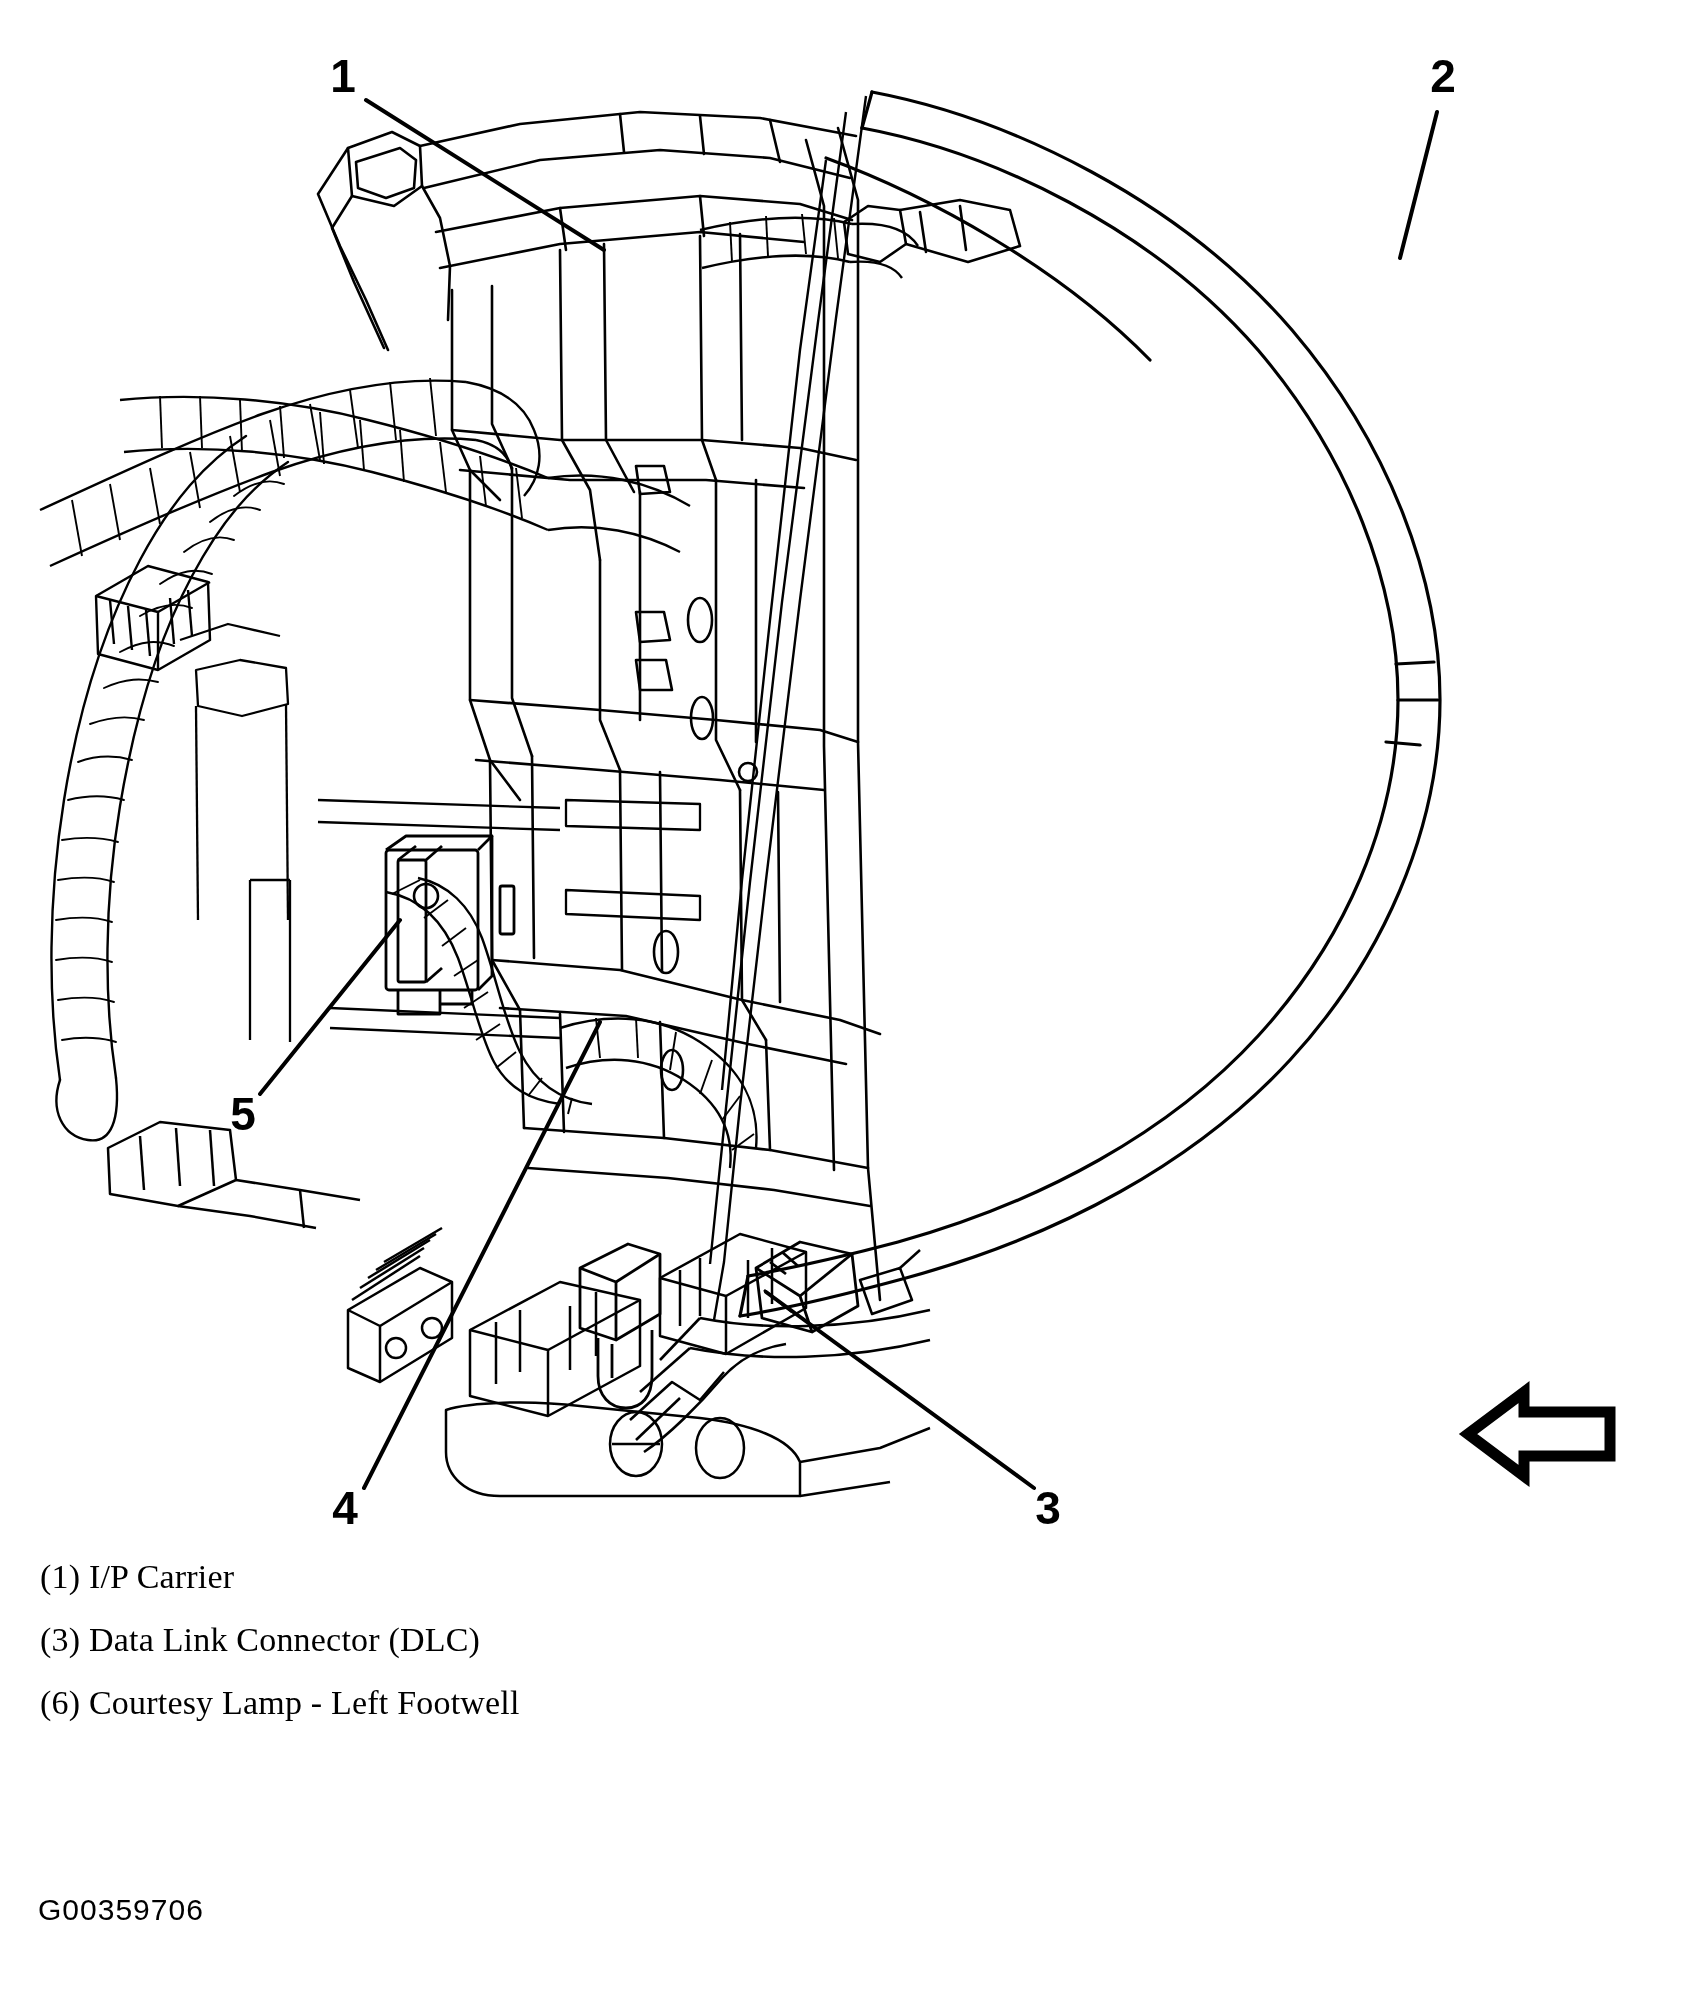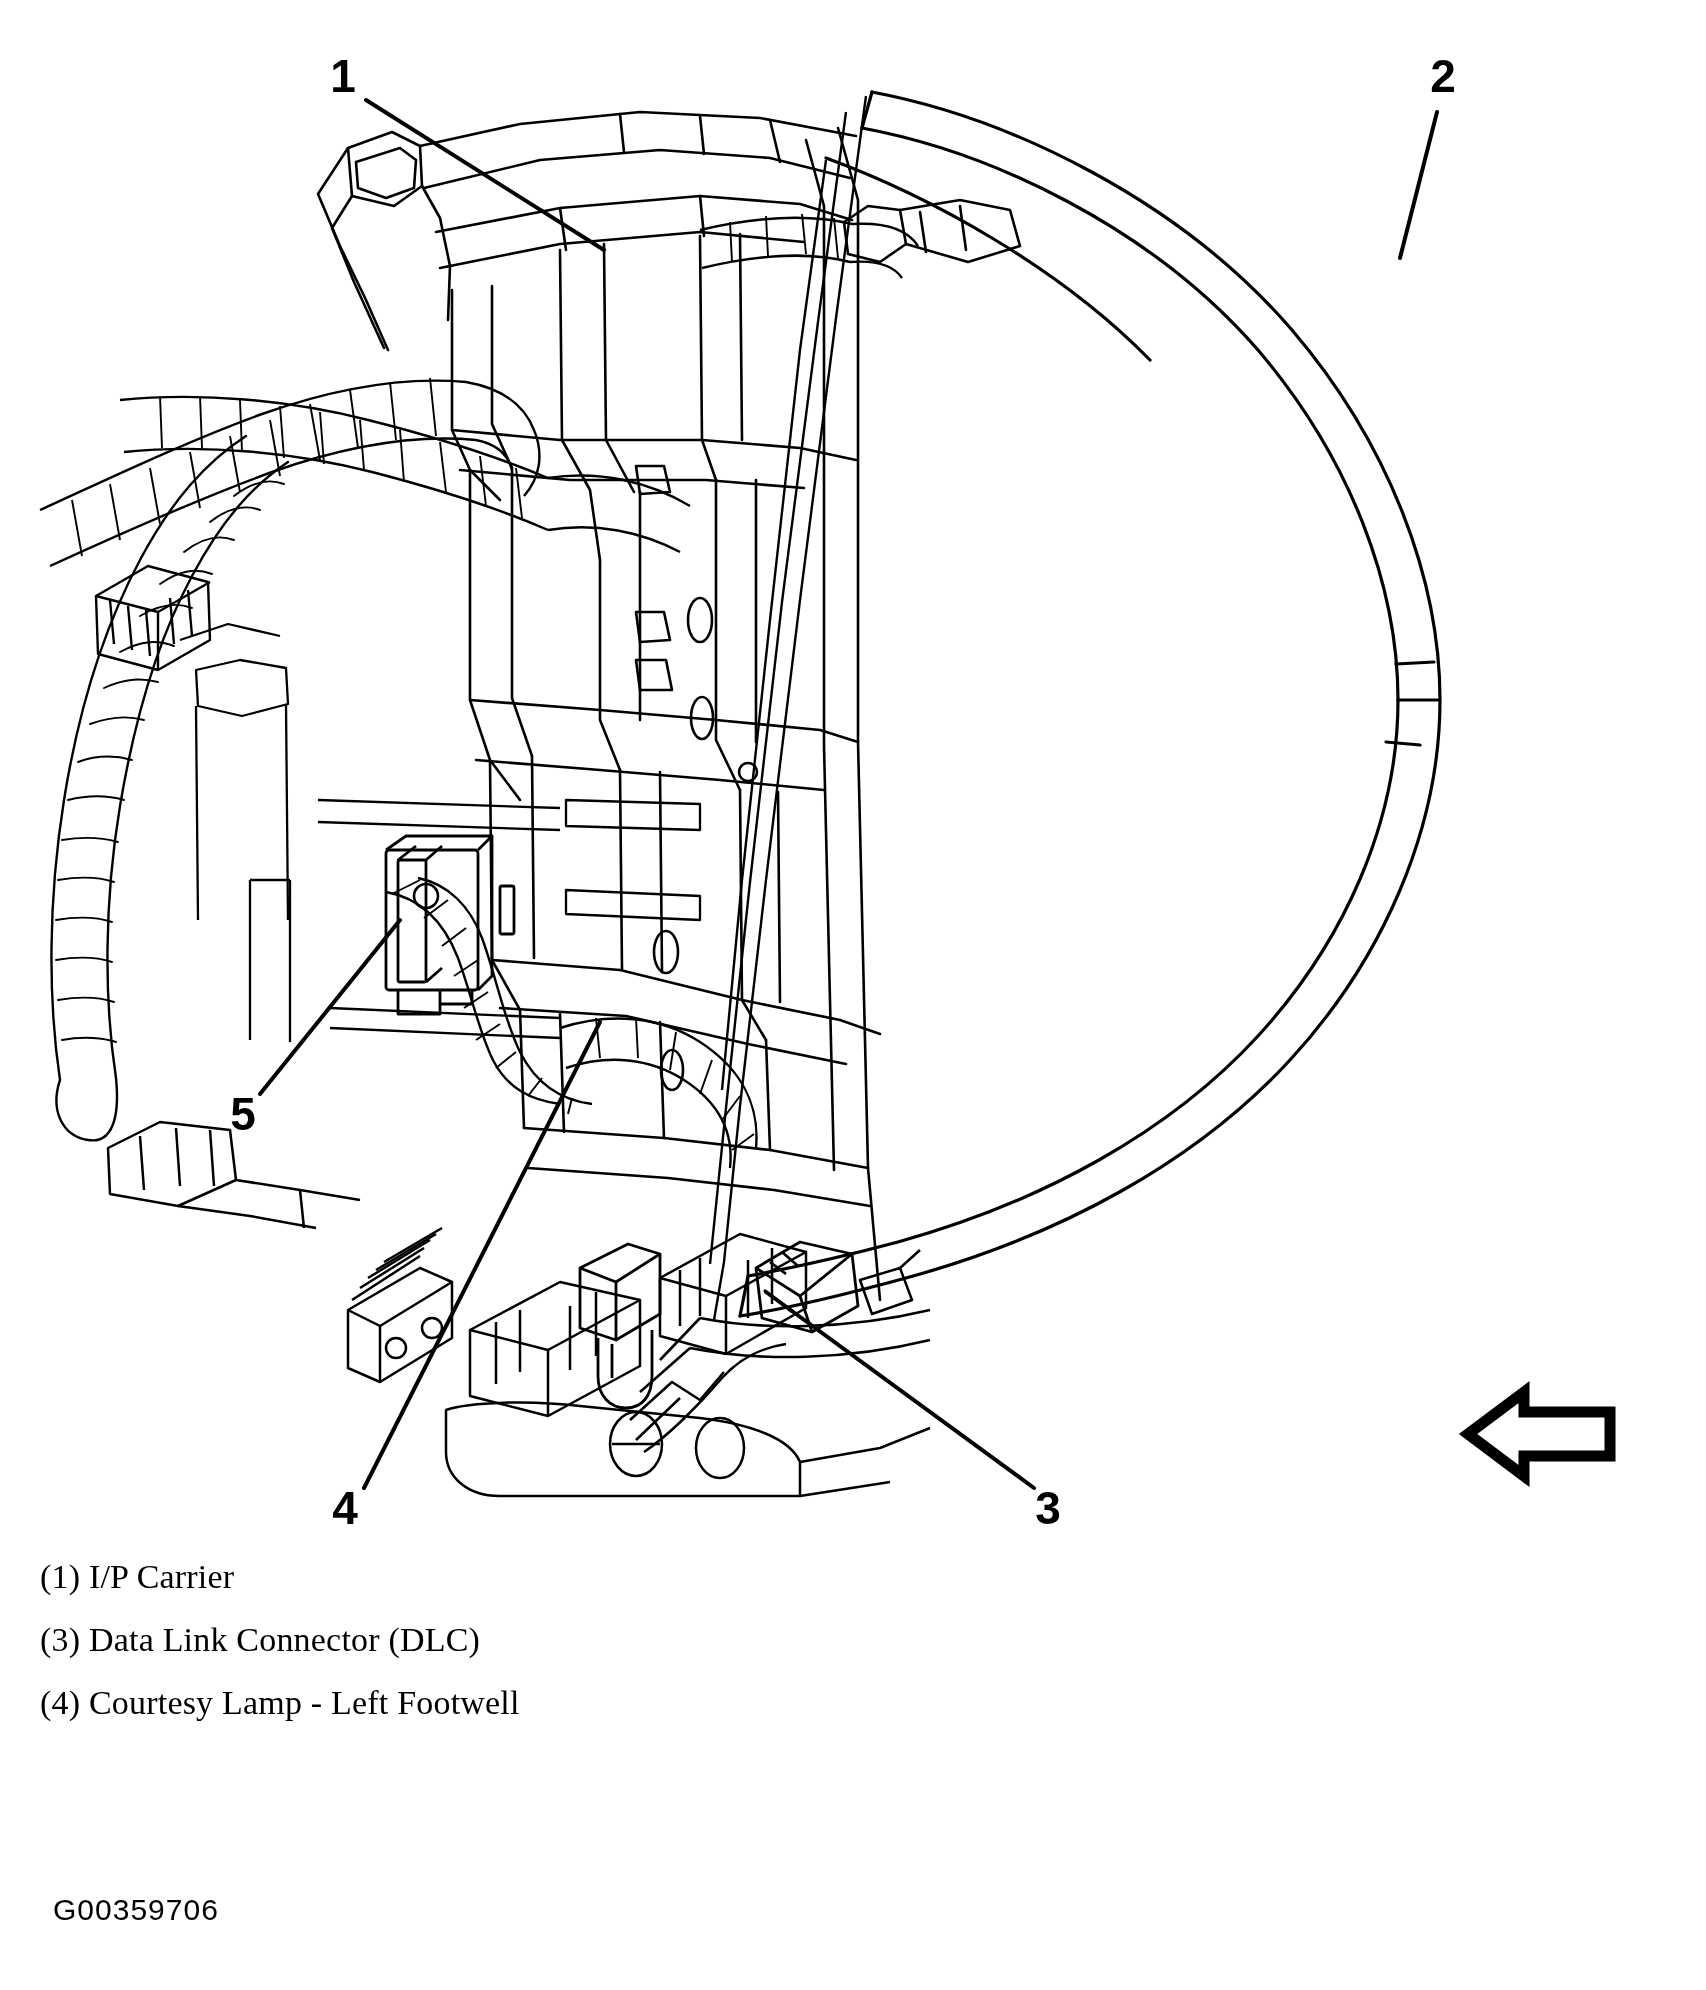--- a/index.html
+++ b/index.html
@@ -23,21 +23,21 @@
   .legend-item{
     font-family:"Liberation Serif", serif;
     font-size:34px;
     line-height:63px;
     color:#000;
     white-space:nowrap;
     letter-spacing:0.2px;
   }
   .figure-id{
     position:absolute;
-    left:53px;
+    left:38px;
     top:1893px;
     font-family:"Liberation Sans", sans-serif;
     font-size:30px;
     letter-spacing:1px;
     color:#000;
   }
   .callout-num{
     font-family:"Liberation Sans", sans-serif;
     font-size:46px;
     font-weight:700;
@@ -392,16 +392,16 @@
 
   <g>
     <path d="M 1610,1412 L 1524,1412 L 1524,1392 L 1468,1434 L 1524,1476 L 1524,1456 L 1610,1456 Z" fill="none" stroke="#000" stroke-width="11" stroke-linejoin="miter"></path>
   </g>
 </svg>
 </div>
 
 <div class="legend">
   <div class="legend-item">(1) I/P Carrier</div>
   <div class="legend-item">(3) Data Link Connector (DLC)</div>
-  <div class="legend-item">(4) Courtesy Lamp - Left Footwell</div>
+  <div class="legend-item">(6) Courtesy Lamp - Left Footwell</div>
 </div>
 
 <div class="figure-id">G00359706</div>
 
 </body></html>

